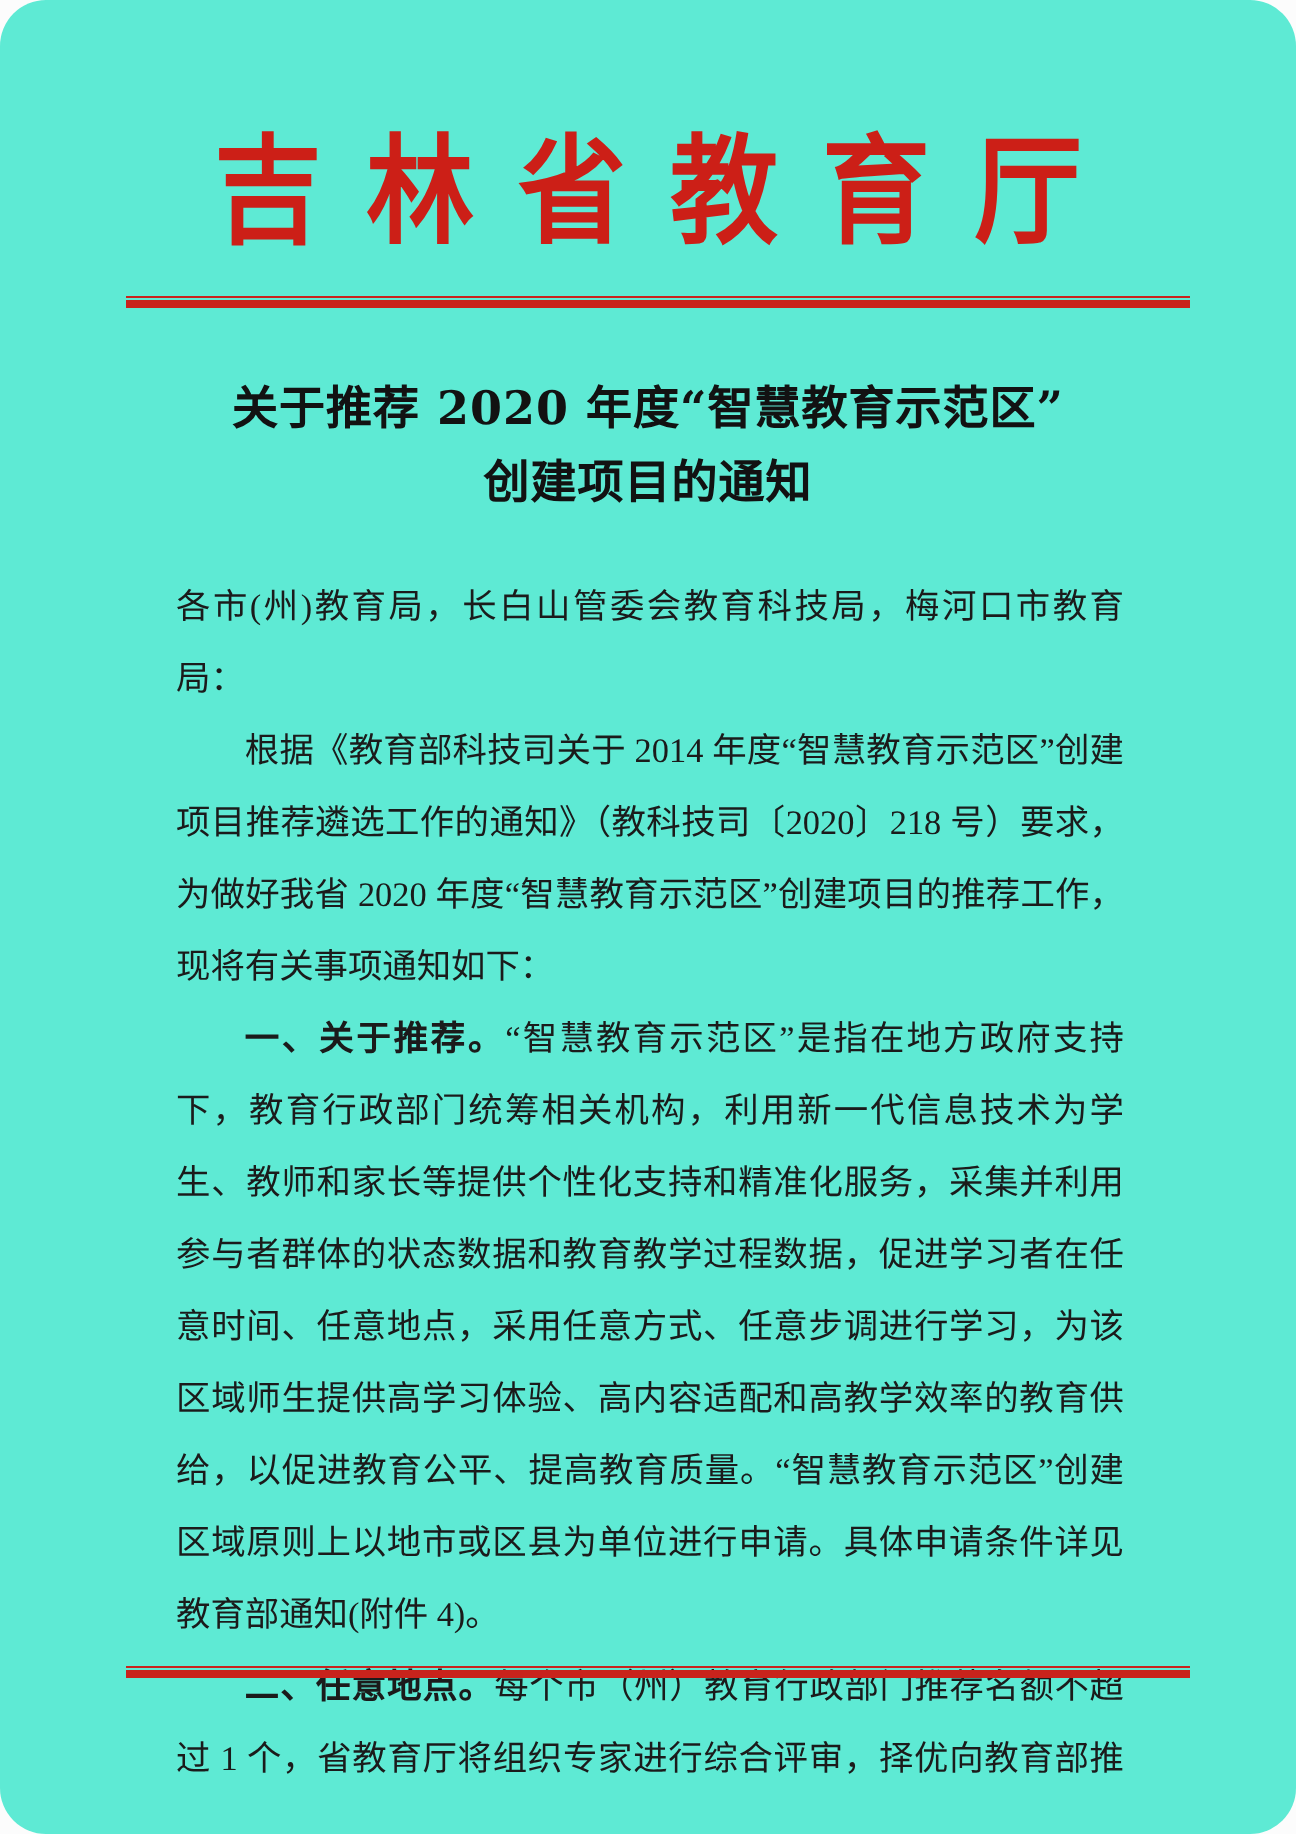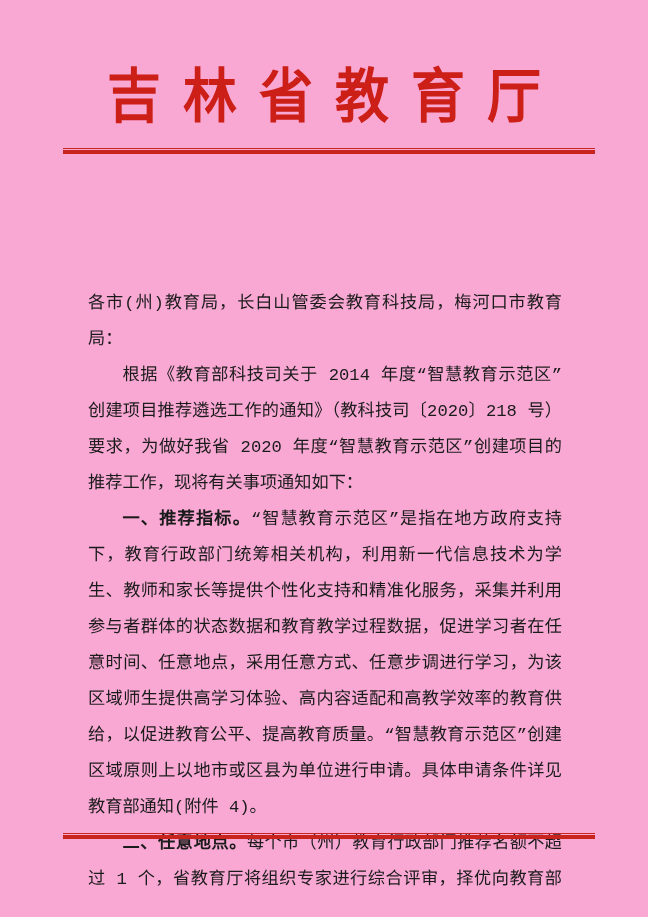--- a/index.html
+++ b/index.html
@@ -13,22 +13,23 @@
     background: #fcfcfc;
     font-family: "DejaVu Serif", "Liberation Serif", serif;
     -webkit-font-smoothing: antialiased;
     overflow: hidden;
   }
 
   .page {
     position: relative;
     width: 648px;
     height: 917px;
-    background: #f9a8d4;
+    background: #5eead4;
     box-sizing: border-box;
+    border-radius: 23px;
   }
 
   
   .letterhead {
     position: absolute;
     top: 66px;
     left: 0;
     width: 648px;
     text-align: center;
   }
@@ -90,21 +91,21 @@
     display: block;
     white-space: nowrap;
   }
 
   
   .body-text {
     position: absolute;
     top: 286px;
     left: 88px;
     width: 474px;
-    font-family: Liberation Mono, monospace;
+    font-family: Liberation Serif, serif;
     font-size: 17.2px;
     line-height: 36px;
     color: #1b1b1b;
     text-align: justify;
     text-justify: inter-ideograph;
   }
   .body-text p {
     margin: 0;
     padding: 0;
     text-align: justify;
@@ -131,29 +132,33 @@
 
   <div class="letterhead">
     <span class="letterhead-title">吉林省教育厅</span>
   </div>
 
   <div class="rule rule-top">
     <span class="rule-thin"></span>
     <span class="rule-thick"></span>
   </div>
 
+  <div class="doc-title">
+    <span class="title-line">关于推荐 2020 年度“智慧教育示范区”</span>
+    <span class="title-line">创建项目的通知</span>
+  </div>
 
   <div class="body-text">
 
     <p class="p-flush">各市(州)教育局，长白山管委会教育科技局，梅河口市教育局：</p>
 
     <p class="p-indent">根据《教育部科技司关于 2014 年度“智慧教育示范区”创建项目推荐遴选工作的通知》（教科技司〔2020〕218 号）要求，为做好我省 2020 年度“智慧教育示范区”创建项目的推荐工作，现将有关事项通知如下：</p>
 
     <p class="p-indent">
-      <span class="lead">一、推荐指标。</span><span>“智慧教育示范区”是指在地方政府支持下，教育行政部门统筹相关机构，利用新一代信息技术为学生、教师和家长等提供个性化支持和精准化服务，采集并利用参与者群体的状态数据和教育教学过程数据，促进学习者在任意时间、任意地点，采用任意方式、任意步调进行学习，为该区域师生提供高学习体验、高内容适配和高教学效率的教育供给，以促进教育公平、提高教育质量。“智慧教育示范区”创建区域原则上以地市或区县为单位进行申请。具体申请条件详见教育部通知(附件 4)。</span>
+      <span class="lead">一、关于推荐。</span><span>“智慧教育示范区”是指在地方政府支持下，教育行政部门统筹相关机构，利用新一代信息技术为学生、教师和家长等提供个性化支持和精准化服务，采集并利用参与者群体的状态数据和教育教学过程数据，促进学习者在任意时间、任意地点，采用任意方式、任意步调进行学习，为该区域师生提供高学习体验、高内容适配和高教学效率的教育供给，以促进教育公平、提高教育质量。“智慧教育示范区”创建区域原则上以地市或区县为单位进行申请。具体申请条件详见教育部通知(附件 4)。</span>
     </p>
 
     <p class="p-indent clip-last">
       <span class="lead">二、任意地点。</span><span>每个市（州）教育行政部门推荐名额不超过 1 个，省教育厅将组织专家进行综合评审，择优向教育部推荐 1</span>
     </p>
 
   </div>
 
   <div class="rule rule-bottom">
     <span class="rule-thin"></span>

